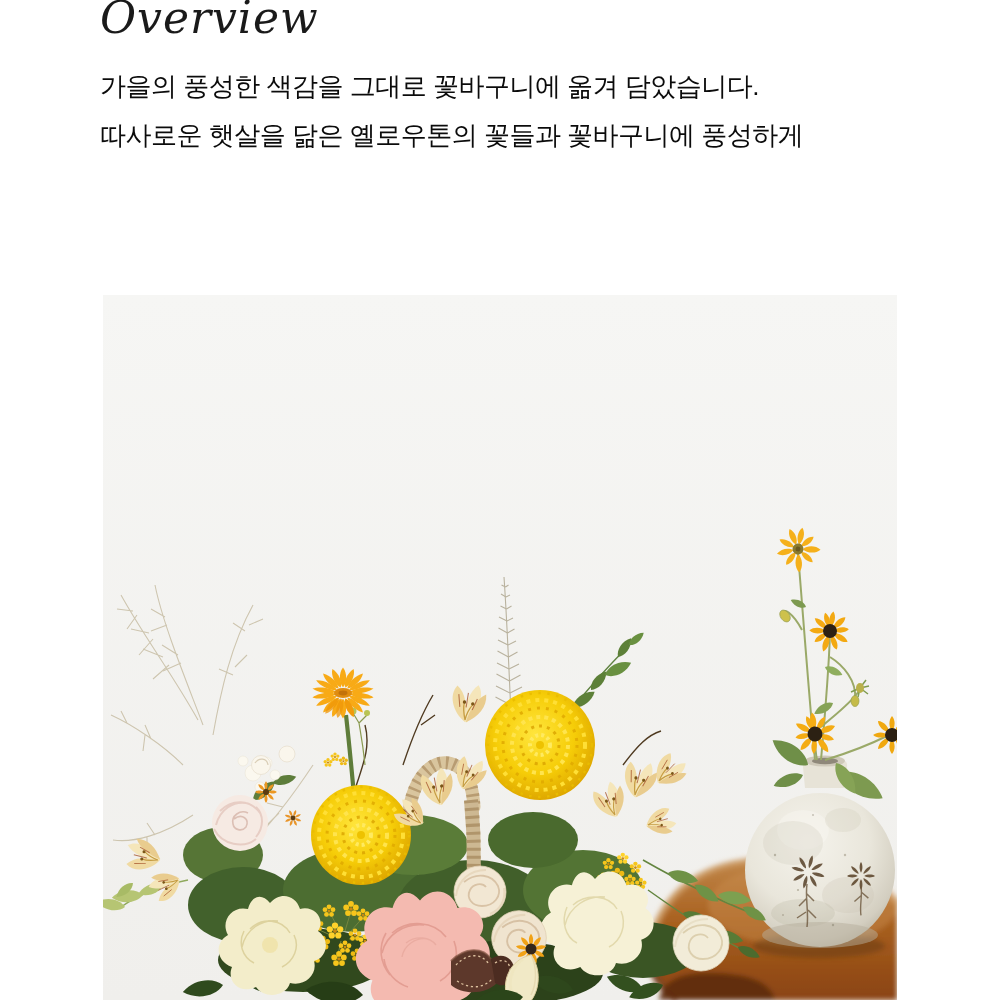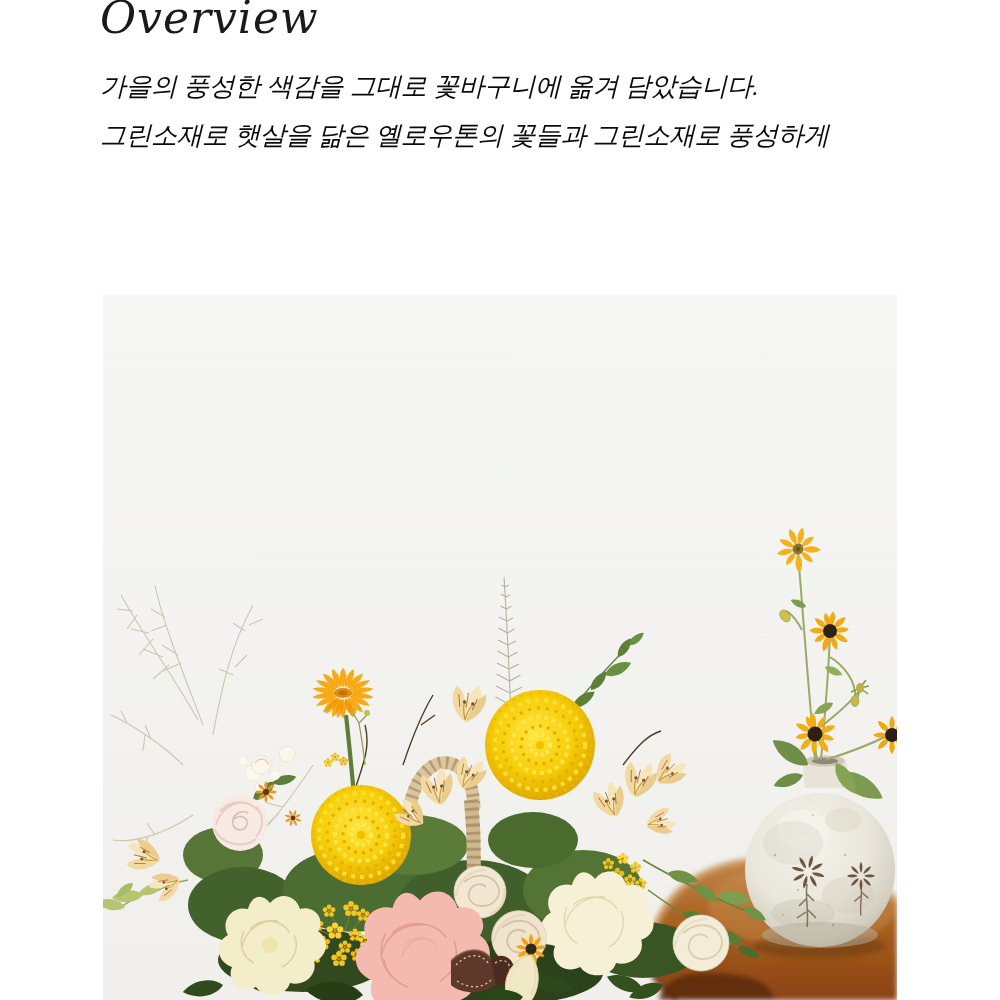--- a/index.html
+++ b/index.html
@@ -2,36 +2,36 @@
 <html><head>
 <meta charset="utf-8">
 <style>
   html,body{margin:0;padding:0;background:#ffffff;}
   body{width:1000px;height:1000px;position:relative;overflow:hidden;
        font-family:"Liberation Sans","DejaVu Sans",sans-serif;}
   .overview-title{position:absolute;left:100px;top:-8px;margin:0;
        font-family:"DejaVu Serif","Liberation Serif",serif;
        font-style:italic;font-weight:400;font-size:44px;color:#1a1a1a;letter-spacing:1px;}
   .overview-desc{position:absolute;left:100px;top:62px;margin:0;width:820px;
-       font-size:26px;line-height:49px;color:#0b0b0b;letter-spacing:-0.5px;font-style:italic;}
+       font-size:26px;line-height:49px;color:#0b0b0b;letter-spacing:-0.5px;}
   .overview-desc span{display:block;}
   .product-photo{position:absolute;left:103px;top:295px;width:794px;height:705px;
        margin:0;overflow:hidden;}
   .product-photo svg{display:block;}
 </style>
 </head>
 <body>
 
 <main>
 
   <h1 class="overview-title">Overview</h1>
 
   <p class="overview-desc">
     <span>가을의 풍성한 색감을 그대로 꽃바구니에 옮겨 담았습니다.</span>
-    <span>그린소재로 햇살을 닮은 옐로우톤의 꽃들과 그린소재로 풍성하게</span>
+    <span>따사로운 햇살을 닮은 옐로우톤의 꽃들과 꽃바구니에 풍성하게</span>
   </p>
 
   <figure class="product-photo">
     <svg width="794" height="705" viewBox="0 0 794 705" xmlns="http://www.w3.org/2000/svg">
       <defs>
         <linearGradient id="gBg" x1="0" y1="0" x2="0" y2="1">
           <stop offset="0%" stop-color="#f6f6f4"></stop>
             <stop offset="100%" stop-color="#f0efec"></stop>
         </linearGradient>
         <linearGradient id="gStool" x1="0" y1="0" x2="0" y2="1">

